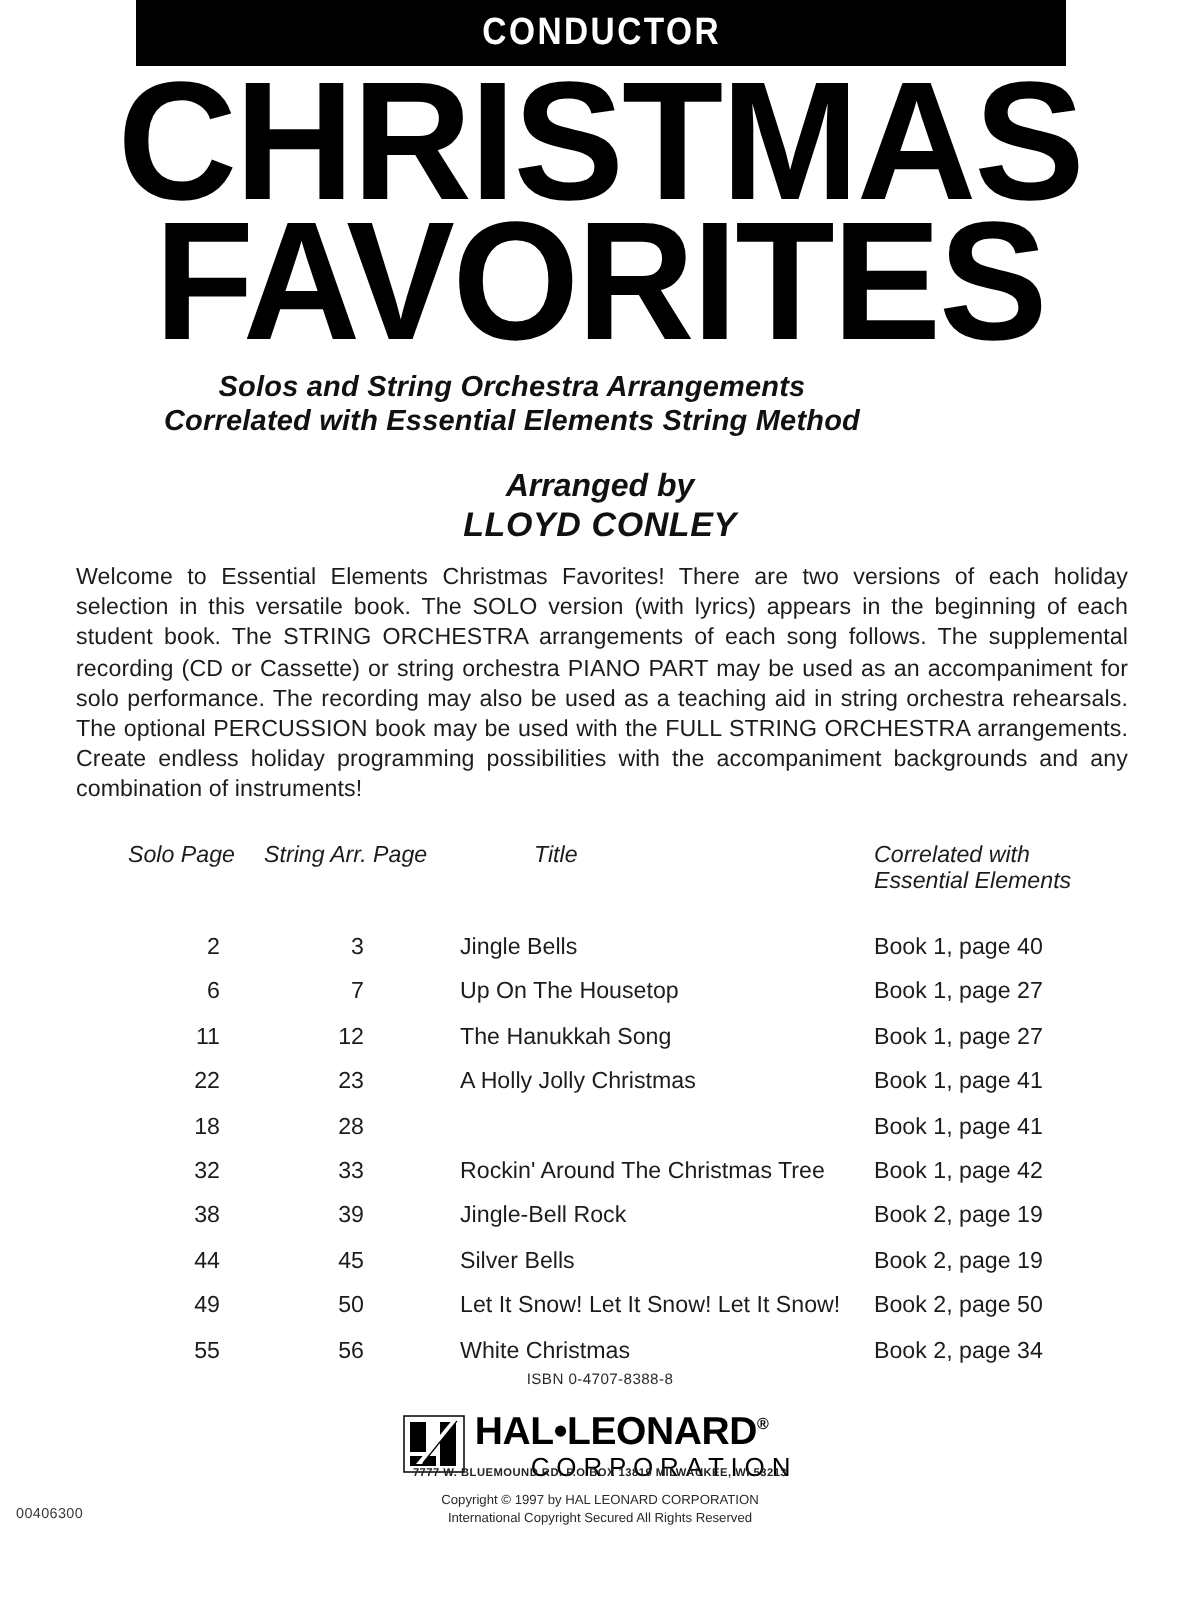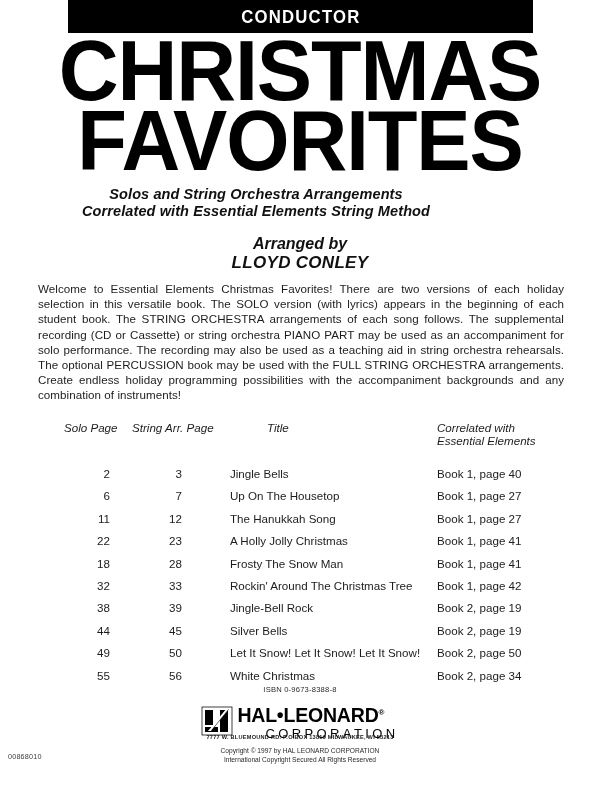--- a/index.html
+++ b/index.html
@@ -314,21 +314,20 @@
       </div>
       <div class="c-row">
         <span class="c-solo">22</span>
         <span class="c-string">23</span>
         <span class="c-title">A Holly Jolly Christmas</span>
         <span class="c-corr">Book 1, page 41</span>
       </div>
       <div class="c-row">
         <span class="c-solo">18</span>
         <span class="c-string">28</span>
-        <span class="c-title">Frosty The Snow Man</span>
         <span class="c-corr">Book 1, page 41</span>
       </div>
       <div class="c-row">
         <span class="c-solo">32</span>
         <span class="c-string">33</span>
         <span class="c-title">Rockin' Around The Christmas Tree</span>
         <span class="c-corr">Book 1, page 42</span>
       </div>
       <div class="c-row">
         <span class="c-solo">38</span>
@@ -350,21 +349,21 @@
       </div>
       <div class="c-row">
         <span class="c-solo">55</span>
         <span class="c-string">56</span>
         <span class="c-title">White Christmas</span>
         <span class="c-corr">Book 2, page 34</span>
       </div>
     </div>
 </div>
 
-<div class="isbn">ISBN 0-9673-8388-8</div>
+<div class="isbn">ISBN 0-4707-8388-8</div>
 
 <div class="publisher-block">
   <div class="logo-row">
     <svg class="logo-mark" viewBox="0 0 64 60">
       <rect x="2" y="2" width="60" height="56" fill="none" stroke="#000" stroke-width="1.5"></rect>
       <path d="M8 8 h16 v30 h-16 z" fill="#000"></path>
       <path d="M8 42 h26 v10 h-26 z" fill="#000"></path>
       <path d="M38 8 h16 v44 h-16 z" fill="#000"></path>
       <path d="M56 6 L20 50 L14 50 L52 4 z" fill="#ffffff"></path>
       <path d="M55 7 L21 49" stroke="#000" stroke-width="1.2" fill="none"></path>
@@ -376,13 +375,13 @@
   </div>
 </div>
 
 <div class="address-line">7777 W. BLUEMOUND RD. P.O.BOX 13819 MILWAUKEE, WI 53213</div>
 
 <div class="copyright-block">
   <div>Copyright © 1997 by HAL LEONARD CORPORATION</div>
   <div>International Copyright Secured    All Rights Reserved</div>
 </div>
 
-<div class="catalog-number">00868010</div>
+<div class="catalog-number">00406300</div>
 
 </body></html>

